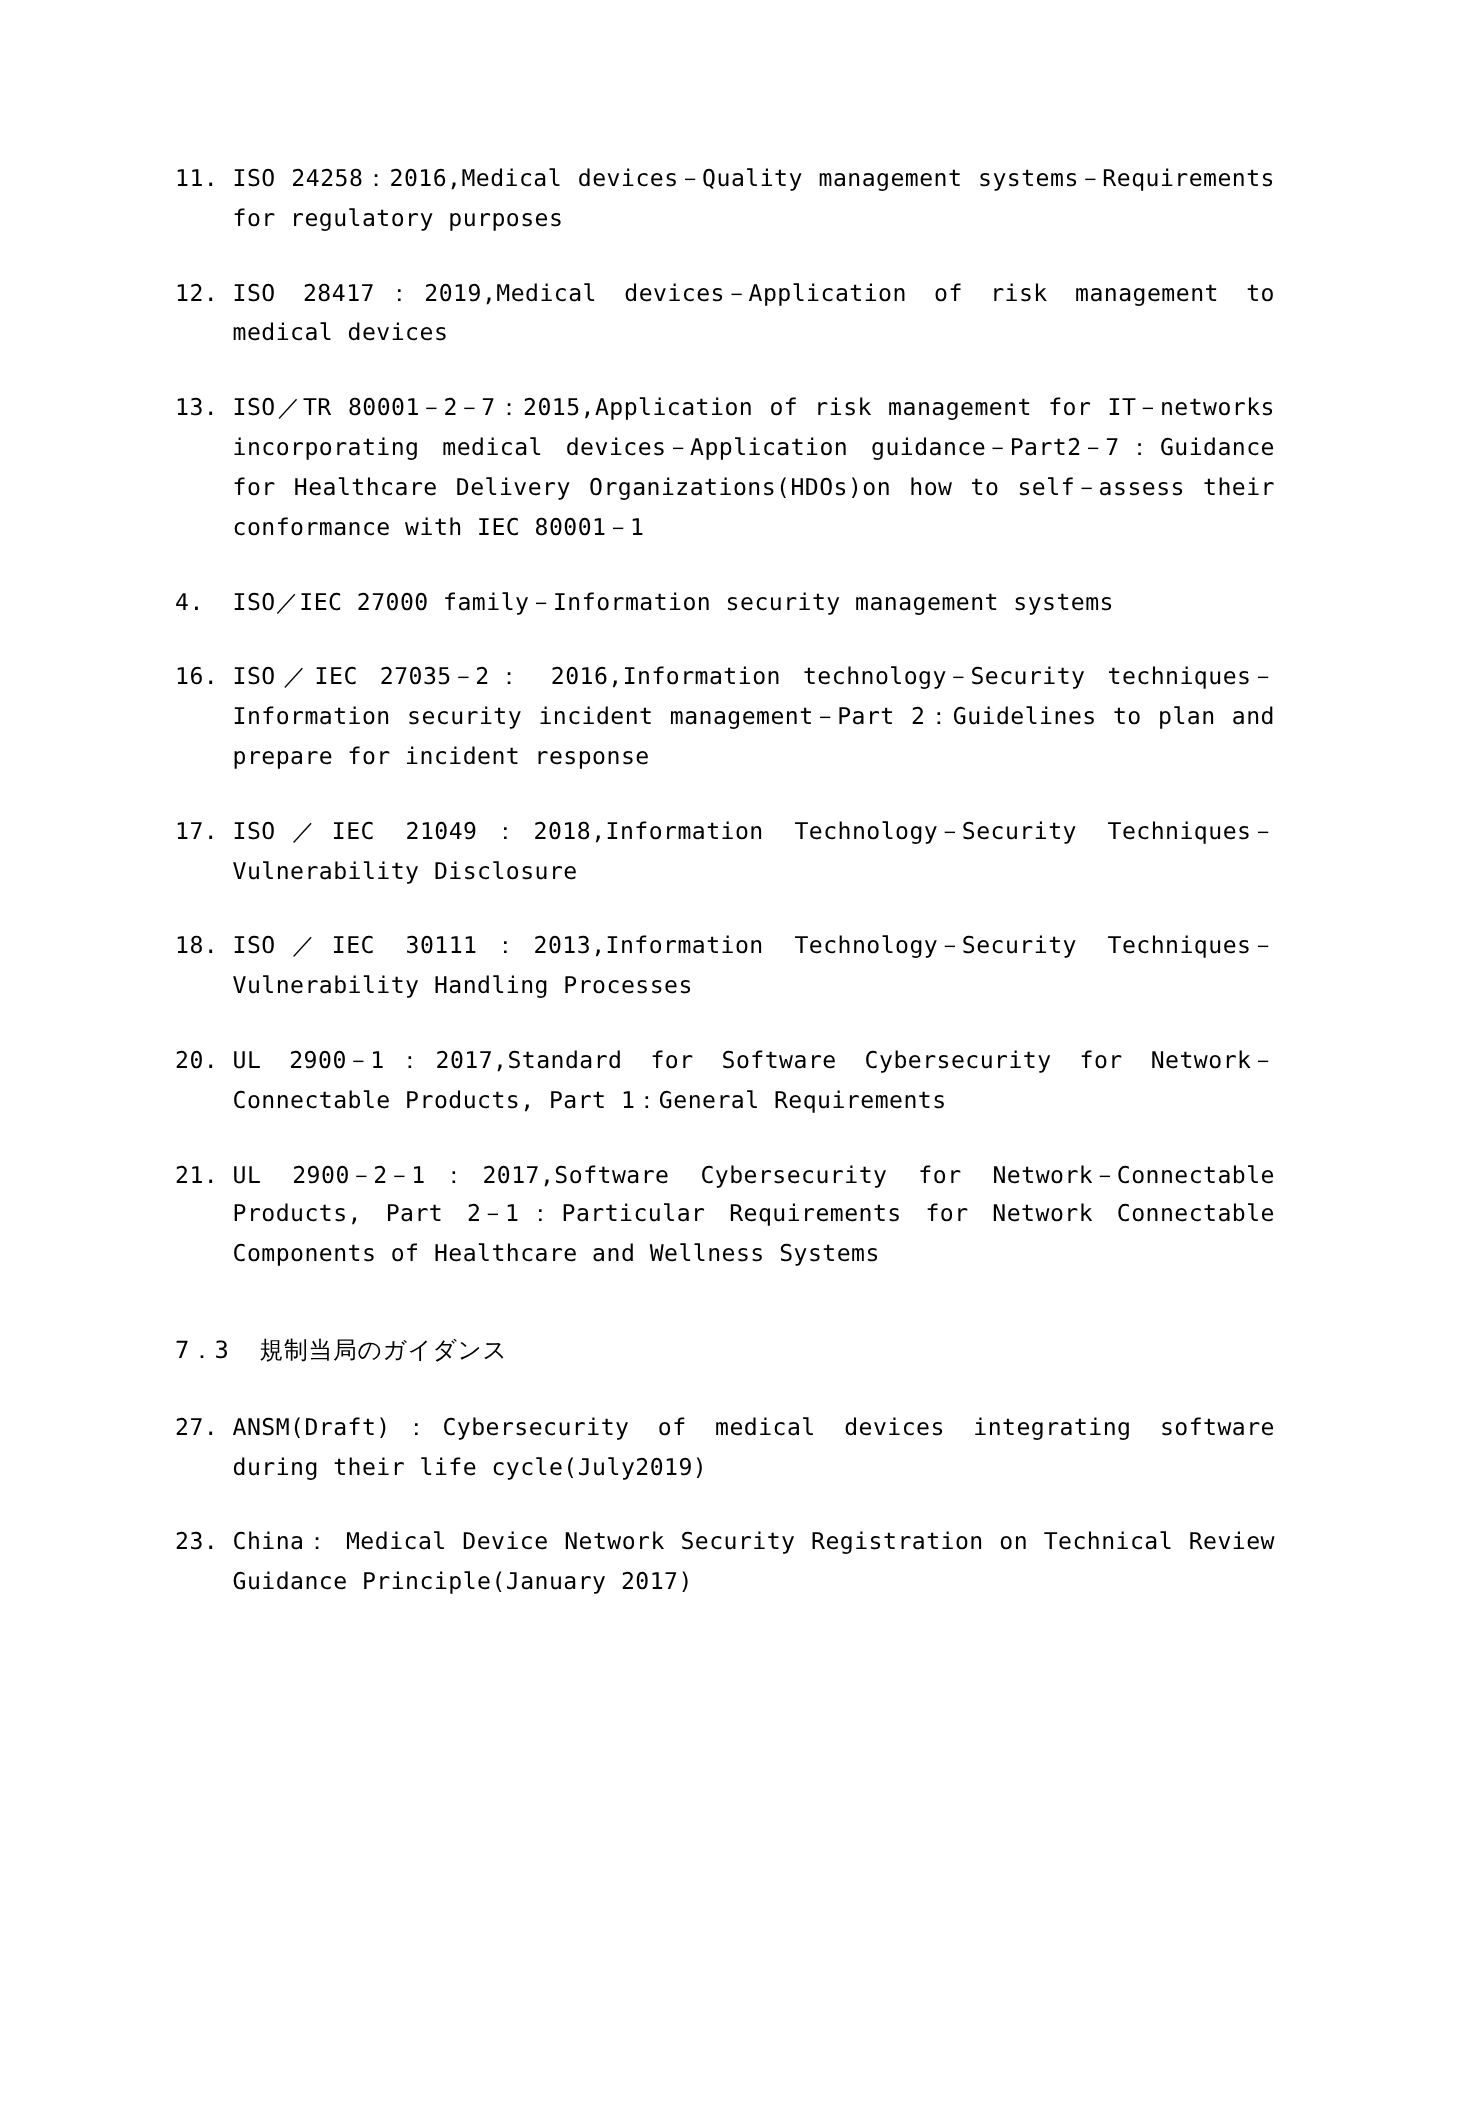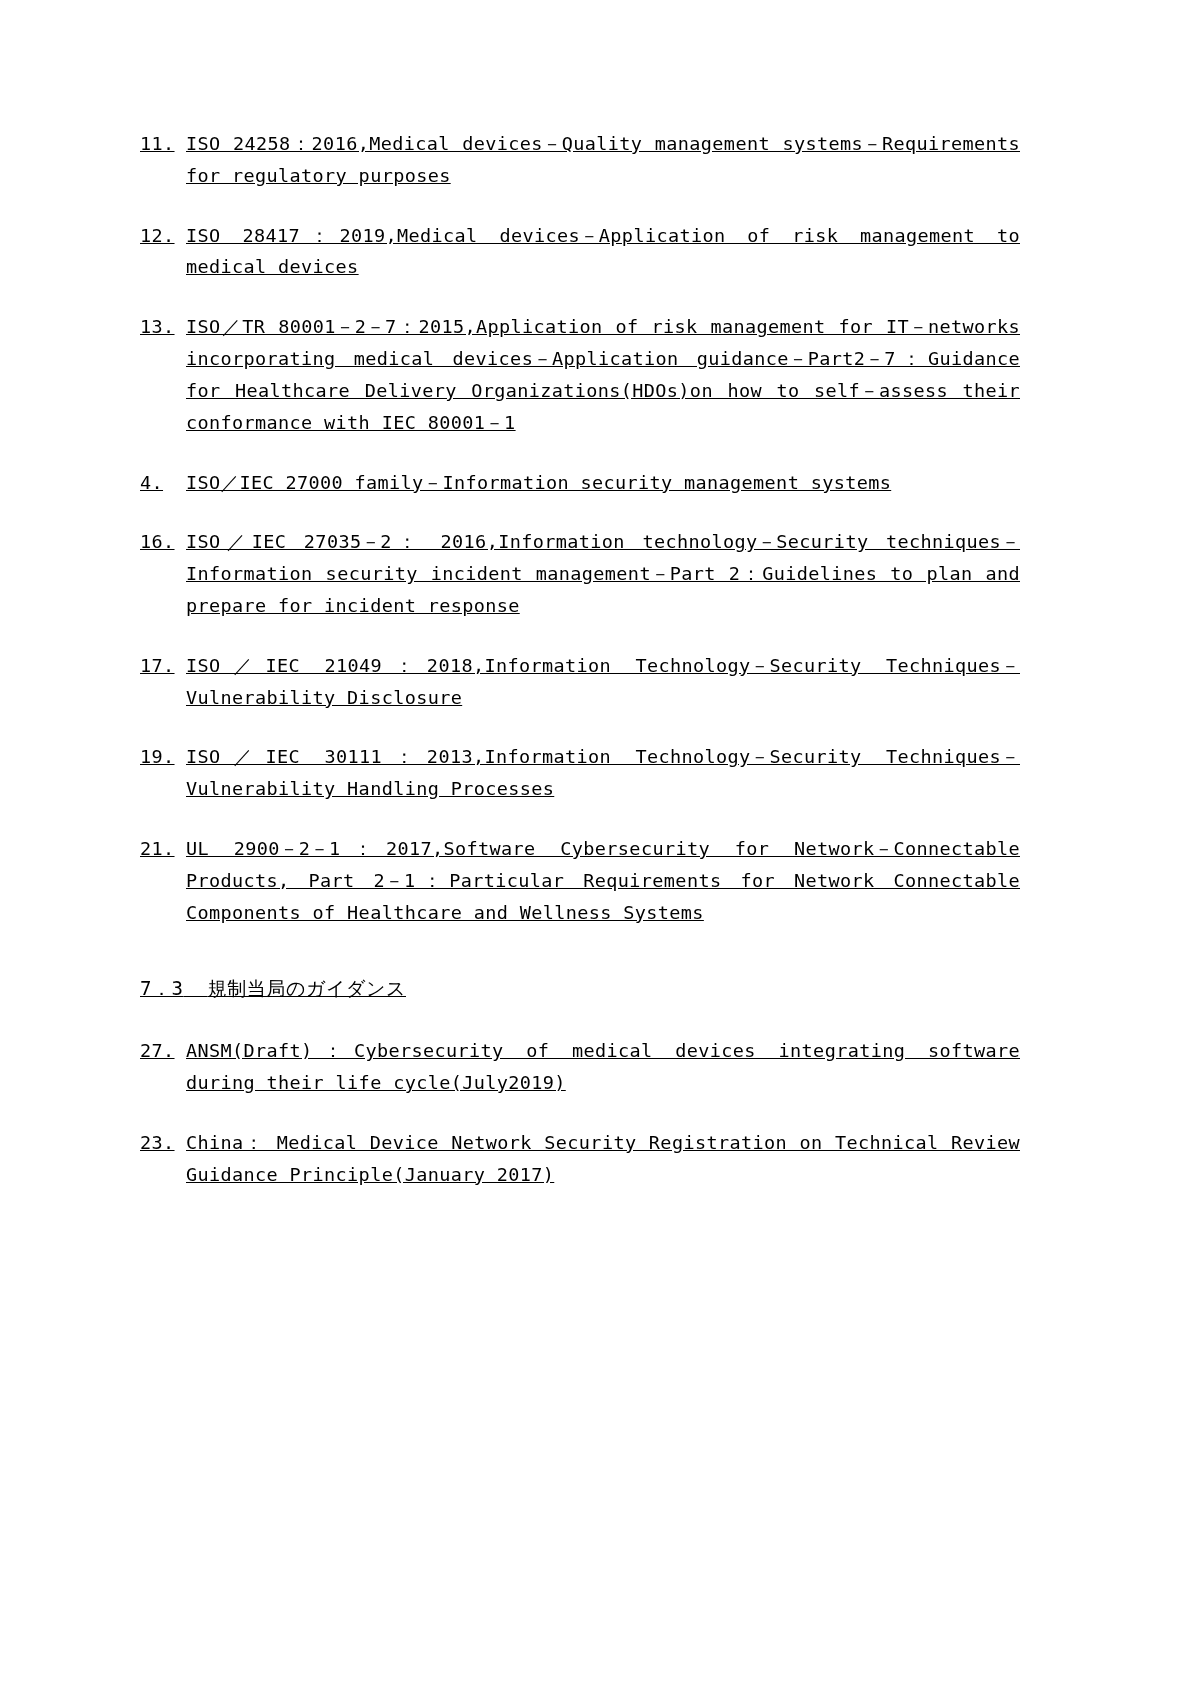--- a/index.html
+++ b/index.html
@@ -15,21 +15,20 @@
   }
   .page {
     position: relative;
     width: 1181px;
     height: 1695px;
     box-sizing: border-box;
     padding: 128px 120px 40px 140px;
   }
   .doc-body {
     width: 880px;
-    text-decoration: underline;
   }
   .list-item {
     display: flex;
     align-items: flex-start;
     margin-bottom: 28px;
     font-size: 18.5px;
     line-height: 1.72;
     letter-spacing: 0.02em;
   }
   .list-num {
@@ -86,25 +85,29 @@
       <span class="list-num">16.</span>
       <span class="list-text">ISO／IEC 27035－2： 2016,Information technology－Security techniques－Information security incident management－Part 2：Guidelines to plan and prepare for incident response</span>
     </div>
 
     <div class="list-item">
       <span class="list-num">17.</span>
       <span class="list-text">ISO／IEC 21049：2018,Information Technology－Security Techniques－Vulnerability Disclosure</span>
     </div>
 
     <div class="list-item">
-      <span class="list-num">19.</span>
+      <span class="list-num">18.</span>
       <span class="list-text">ISO／IEC 30111：2013,Information Technology－Security Techniques－Vulnerability Handling Processes</span>
     </div>
 
 
+    <div class="list-item">
+      <span class="list-num">20.</span>
+      <span class="list-text">UL 2900－1：2017,Standard for Software Cybersecurity for Network－Connectable Products, Part 1：General Requirements</span>
+    </div>
 
     <div class="list-item">
       <span class="list-num">21.</span>
       <span class="list-text">UL 2900－2－1：2017,Software Cybersecurity for Network－Connectable Products, Part 2－1：Particular Requirements for Network Connectable Components of Healthcare and Wellness Systems</span>
     </div>
 
     <div class="section-heading">
       <span class="sec-num">7．3</span><span>&nbsp;&nbsp;</span><span>規制当局のガイダンス</span>
     </div>
 

